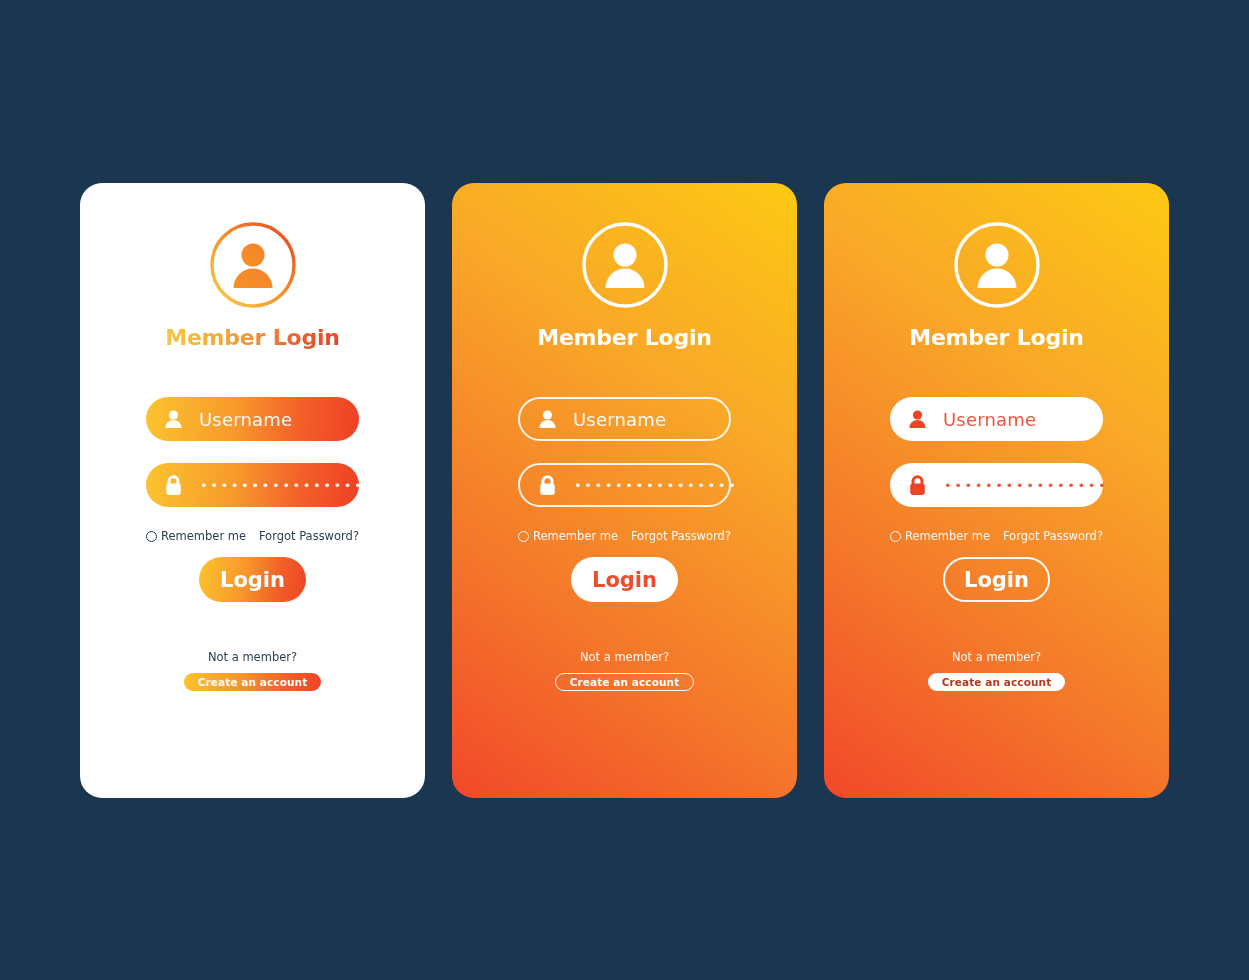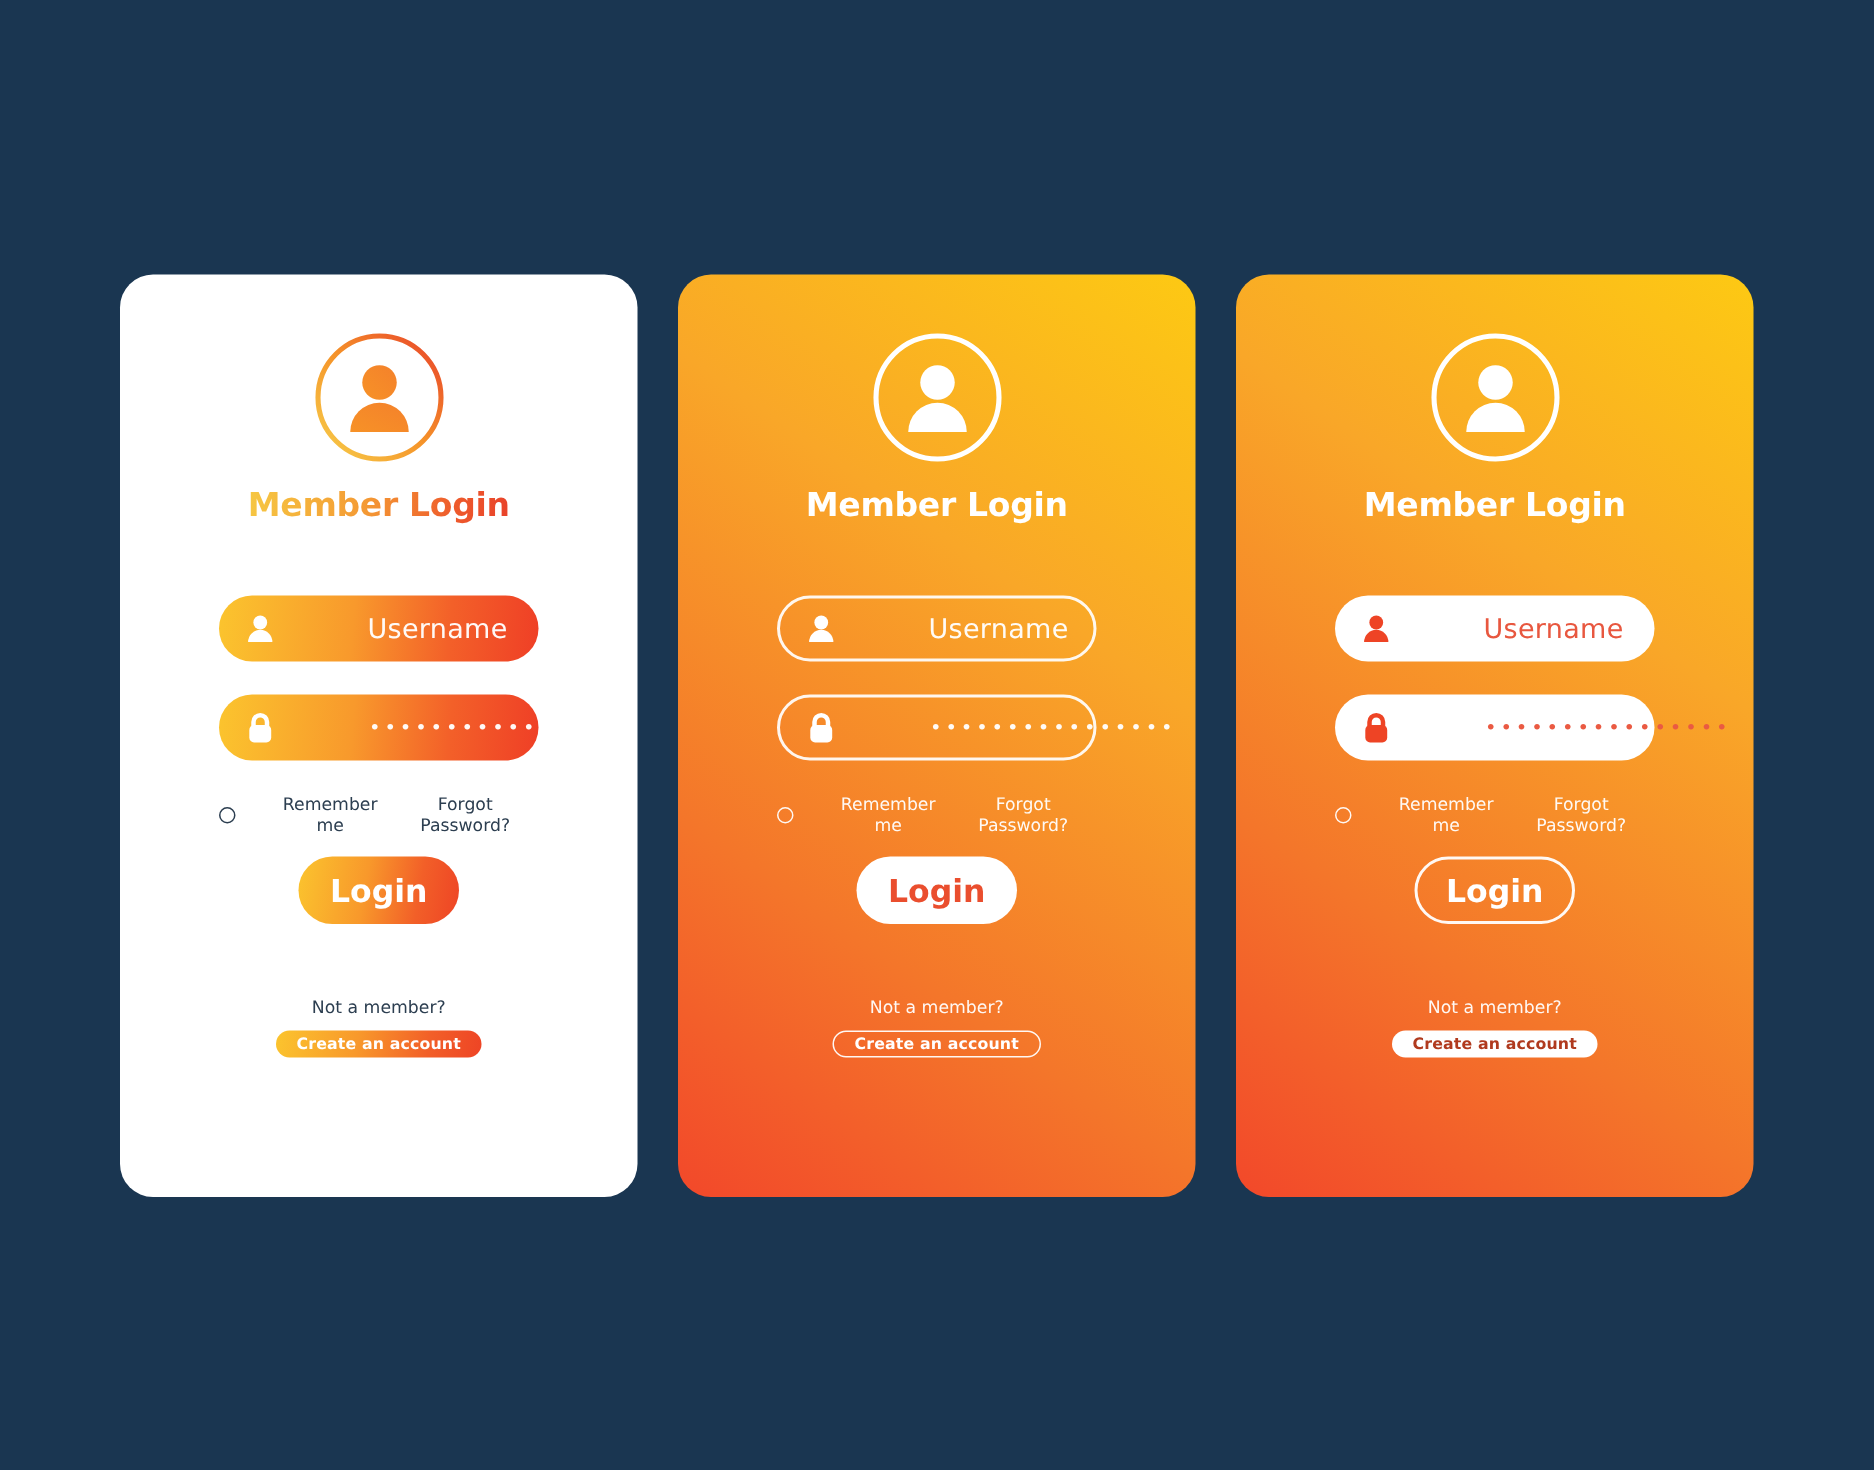--- a/index.html
+++ b/index.html
@@ -2,21 +2,21 @@
 <html><head>
 <meta charset="utf-8">
 <style>
   * { box-sizing: border-box; margin: 0; padding: 0; }
   html, body {
     width: 1249px; height: 980px;
     background: #1a3651;
     font-family: "DejaVu Sans", "Liberation Sans", sans-serif;
     overflow: hidden;
   }
-  .stage { position: relative; width: 1249px; height: 980px; text-align: center; }
+  .stage { position: relative; width: 1249px; height: 980px; }
 
   
   .card {
     position: absolute;
     top: 183px;
     width: 345px;
     height: 615px;
     border-radius: 22px;
     overflow: hidden;
   }
@@ -59,21 +59,20 @@
 
   
   .field {
     margin-top: 0;
     width: 213px;
     height: 44px;
     border-radius: 22px;
     display: flex;
     align-items: center;
     padding-left: 16px;
-    gap: 46px;
   }
   .field.first { margin-top: 47px; }
   .field.second { margin-top: 22px; }
 
   .field-grad { background: linear-gradient(95deg, #fbc42e 0%, #f8992c 42%, #f36029 72%, #ef3f26 100%); }
   .field-outline { background: transparent; border: 2px solid rgba(255,255,255,0.92); }
   .field-white { background: #ffffff; }
 
   .field-icon { width: 22px; height: 24px; flex: 0 0 auto; display: flex; align-items: center; justify-content: center; }
   .field-icon svg { display: block; }
@@ -97,21 +96,21 @@
 
   
   .remember-row {
     margin-top: 22px;
     width: 213px;
     display: flex;
     align-items: center;
     justify-content: space-between;
     font-size: 11.5px;
   }
-  .remember-left { display: flex; align-items: center; gap: 22px; }
+  .remember-left { display: flex; align-items: center; gap: 4px; }
   .radio {
     width: 11px; height: 11px;
     border-radius: 50%;
     border: 1.8px solid currentColor;
     flex: 0 0 auto;
   }
   .rr-dark { color: #2c3e50; }
   .rr-dark .forgot { color: #2c3e50; }
   .rr-white { color: rgba(255,255,255,0.95); }
 

